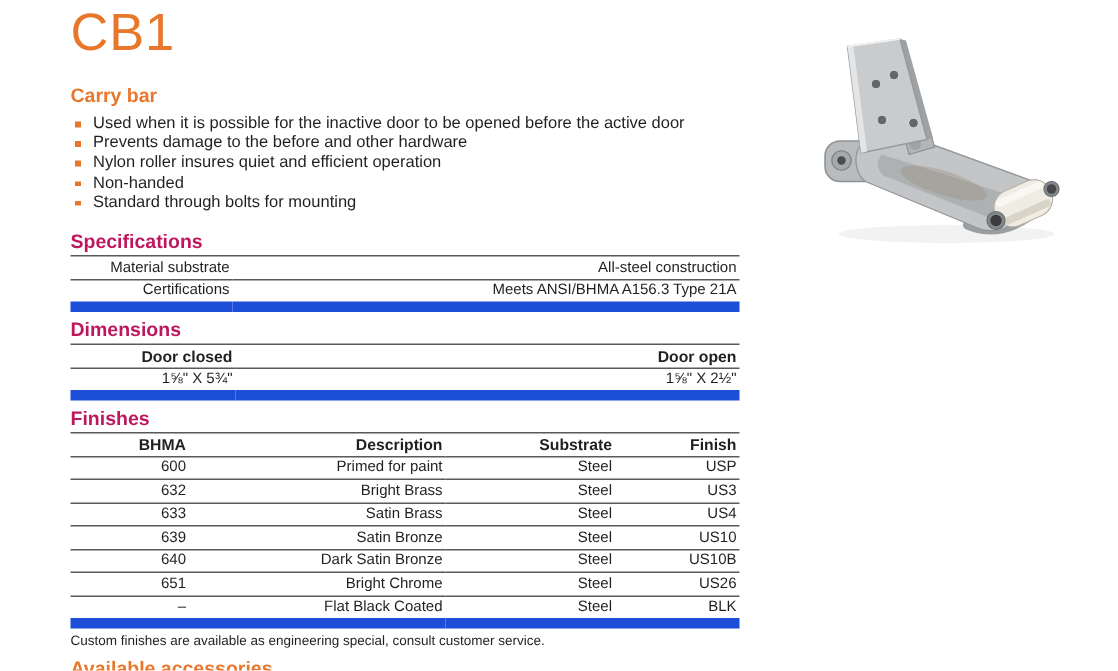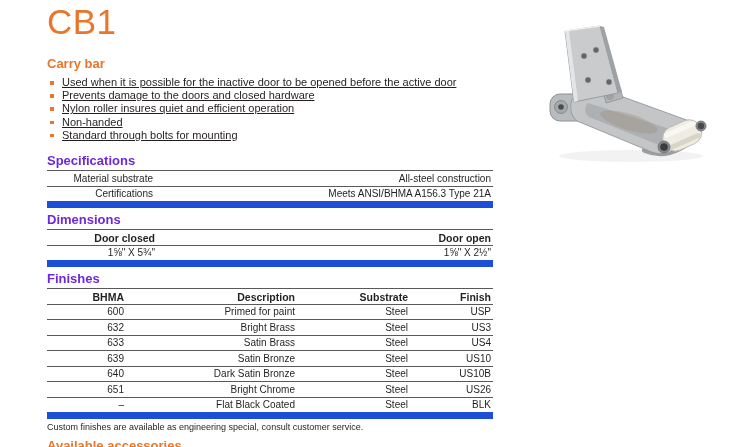--- a/index.html
+++ b/index.html
@@ -8,28 +8,28 @@
        color:#231f20;-webkit-font-smoothing:antialiased;}
   .page{position:relative;width:614px;height:447px;background:#fff;}
   .content{position:absolute;left:47px;top:0;width:446px;}
 
   h1.title{margin:3px 0 0;font-size:35px;line-height:37px;font-weight:300;
            letter-spacing:.5px;color:var(--accent,#e8772b);}
   h2.accent-heading{margin:17px 0 0;font-size:13px;line-height:14px;
            font-weight:bold;color:var(--accent,#e8772b);}
   h2.accessories-heading{margin:7px 0 0;}
 
-  ul.bullets{list-style:none;margin:5px 0 12px;padding:0;text-decoration:underline;}
+  ul.bullets{list-style:none;margin:5px 0 12px;padding:0;}
   ul.bullets li{position:relative;padding-left:15px;font-size:11px;
            line-height:13.2px;}
   ul.bullets .sq{position:absolute;left:3px;top:5px;width:3.5px;height:3.5px;
            background:var(--accent,#e8772b);}
 
   h3.section-heading{margin:9px 0 0;font-size:13px;line-height:14px;
-           font-weight:bold;color:#6d28d9;padding-bottom:2px;
+           font-weight:bold;color:#be185d;padding-bottom:2px;
            border-bottom:1.5px solid #58595b;}
   h3.dim-heading,h3.fin-heading{margin-top:5px;}
 
   table.tbl{width:446px;border-collapse:collapse;table-layout:fixed;}
   table.tbl td,table.tbl th{font-size:10px;line-height:10.5px;padding:2.5px 2px 1.5px 0;
            text-align:right;vertical-align:middle;overflow:hidden;white-space:nowrap;}
   table.tbl th{font-weight:bold;font-size:10.5px;}
   table.tbl tr{border-bottom:1px solid #58595b;}
   table.tbl tr:last-child{border-bottom:7px solid #1d4ed8;}
   table.tbl tr.hdr{border-bottom:1px solid #58595b;}
@@ -43,21 +43,21 @@
 
 <div class="page">
   <div class="content">
 
     <h1 class="title">CB1</h1>
 
     <h2 class="accent-heading">Carry bar</h2>
 
     <ul class="bullets">
       <li><span class="sq"></span><span>Used when it is possible for the inactive door to be opened before the active door</span></li>
-      <li><span class="sq"></span><span>Prevents damage to the doors and closed hardware</span></li>
+      <li><span class="sq"></span><span>Prevents damage to the before and other hardware</span></li>
       <li><span class="sq"></span><span>Nylon roller insures quiet and efficient operation</span></li>
       <li><span class="sq"></span><span>Non-handed</span></li>
       <li><span class="sq"></span><span>Standard through bolts for mounting</span></li>
     </ul>
 
     <h3 class="section-heading">Specifications</h3>
     <table class="tbl">
       <colgroup>
           <col style="width:108px">
           <col style="width:338px">

